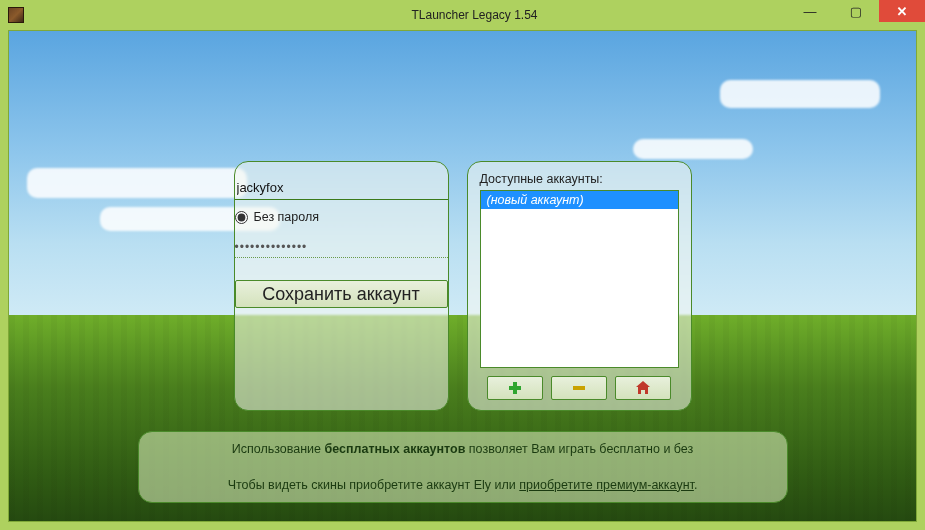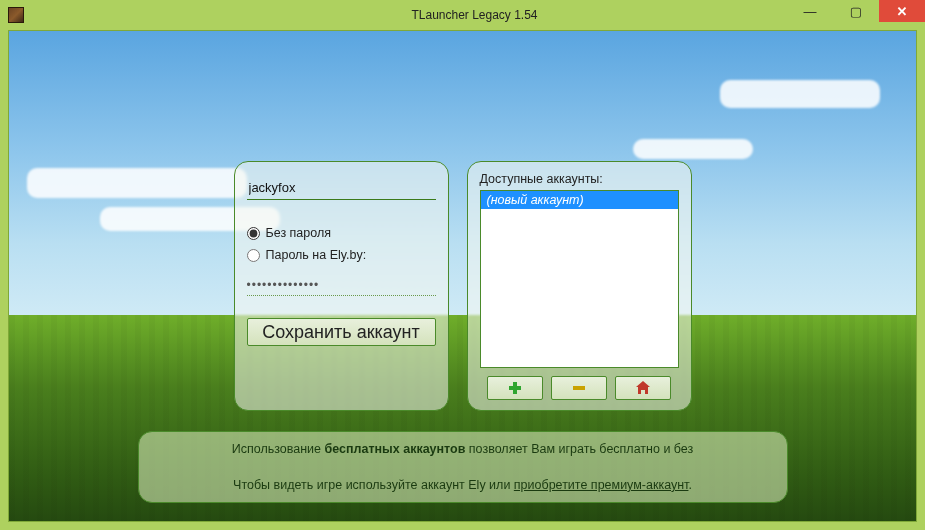--- a/index.html
+++ b/index.html
@@ -12,24 +12,24 @@
   .ctl div { width:46px; height:22px; display:flex; align-items:center; justify-content:center; font-size:13px; }
   .ctl .min, .ctl .max { background:transparent; color:#222; }
   .ctl .close { background:#e04b3a; color:#fff; font-weight:bold; }
   .content { flex:1; margin:0 8px 8px 8px; border:1px solid #7fa838; position:relative; overflow:hidden; }
   .bg { position:absolute; inset:0; }
   .sky { position:absolute; left:0; top:0; right:0; height:62%; background:linear-gradient(180deg,#5aa5e0 0%,#8ec6ec 40%,#b9dff2 70%,#d5edf7 100%); }
   .cloud { position:absolute; background:rgba(255,255,255,0.85); border-radius:10px; filter:blur(1px); }
   .grass { position:absolute; left:0; bottom:0; right:0; height:42%; background:linear-gradient(180deg,#6fae2a 0%,#4a7f1d 35%,#2f5a13 80%,#254a10 100%); }
   .grass::before { content:""; position:absolute; inset:0; background:repeating-linear-gradient(90deg,rgba(0,0,0,0.08) 0 6px,transparent 6px 14px); opacity:.4; }
   .panels { position:absolute; left:0; right:0; top:130px; display:flex; justify-content:center; gap:18px; }
-  .panel { width:215px; background:rgba(245,248,240,0.55); border:1.5px solid #4a8a2a; border-radius:14px; padding:14px 12px 14px; backdrop-filter: blur(1px); }
+  .panel { width:215px; background:rgba(245,248,240,0.55); border:1.5px solid #4a8a2a; border-radius:14px; padding:14px 0 14px; backdrop-filter: blur(1px); }
   .panel.right { width:225px; padding:10px 12px 10px; }
   .field { width:100%; height:24px; border:none; border-bottom:1.5px solid #3a7a1a; background:transparent; font-size:13px; padding:2px 2px; outline:none; color:#111; }
-  .radios { margin:26px 0 6px; display:flex; flex-direction:column; gap:8px; font-size:12.5px; color:#222; }
+  .radios { margin:10px 0 6px; display:flex; flex-direction:column; gap:8px; font-size:12.5px; color:#222; }
   .radios label { display:flex; align-items:center; gap:6px; cursor:pointer; }
   .radios input { accent-color:#333; }
   .pw { width:100%; height:22px; border:none; border-bottom:1.5px dotted #6a9a4a; background:transparent; font-size:12px; letter-spacing:1px; color:#555; margin-top:6px; outline:none; }
   .savebtn { margin-top:22px; width:100%; height:28px; background:linear-gradient(#e8f0dc,#d4e2bc); border:1px solid #4a8a2a; border-radius:2px; font-size:18px; color:#222; cursor:pointer; }
   .panel.right .label { font-size:12.5px; color:#222; margin-bottom:4px; }
   .listbox { background:#fff; border:1px solid #4a8a2a; height:178px; overflow:auto; }
   .listitem { padding:2px 6px; font-size:12.5px; font-style:italic; background:#1e90ff; color:#fff; }
   .btnrow { display:flex; gap:8px; justify-content:center; margin-top:8px; }
   .ibtn { width:56px; height:24px; background:linear-gradient(#e8f0dc,#d4e2bc); border:1px solid #4a8a2a; border-radius:2px; display:flex; align-items:center; justify-content:center; cursor:pointer; }
   .plus { width:12px; height:12px; position:relative; }
@@ -66,24 +66,20 @@
     </div>
 
     <div class="panels">
       <div class="panel">
         <input class="field" type="text" value="jackyfox" style="">
         <div class="radios">
           <label>
             <input type="radio" name="pw" checked="" style="">
             <span>Без пароля</span>
           </label>
-          <label>
-            <input type="radio" name="pw" style="">
-            <span>Пароль на Ely.by:</span>
-          </label>
         </div>
         <input class="pw" type="text" readonly="" value="••••••••••••••" style="">
         <button class="savebtn">Сохранить аккаунт</button>
       </div>
 
       <div class="panel right">
         <div class="label">Доступные аккаунты:</div>
         <div class="listbox">
           <div class="listitem">(новый аккаунт)</div>
         </div>
@@ -99,16 +95,16 @@
               <polygon points="8,0 15,6 13,6 13,13 10,13 10,9 6,9 6,13 3,13 3,6 1,6" fill="#c0392b"></polygon>
             </svg>
           </div>
         </div>
       </div>
     </div>
 
     <div class="infobox">
       <span>Использование </span><b>бесплатных аккаунтов</b><span> позволяет Вам играть бесплатно и без</span><br>
       <br>
-      <span>Чтобы видеть игре используйте аккаунт Ely или </span><u>приобретите премиум-аккаунт</u><span>.</span>
+      <span>Чтобы видеть скины приобретите аккаунт Ely или </span><u>приобретите премиум-аккаунт</u><span>.</span>
     </div>
   </div>
 </div>
 
 </body></html>

